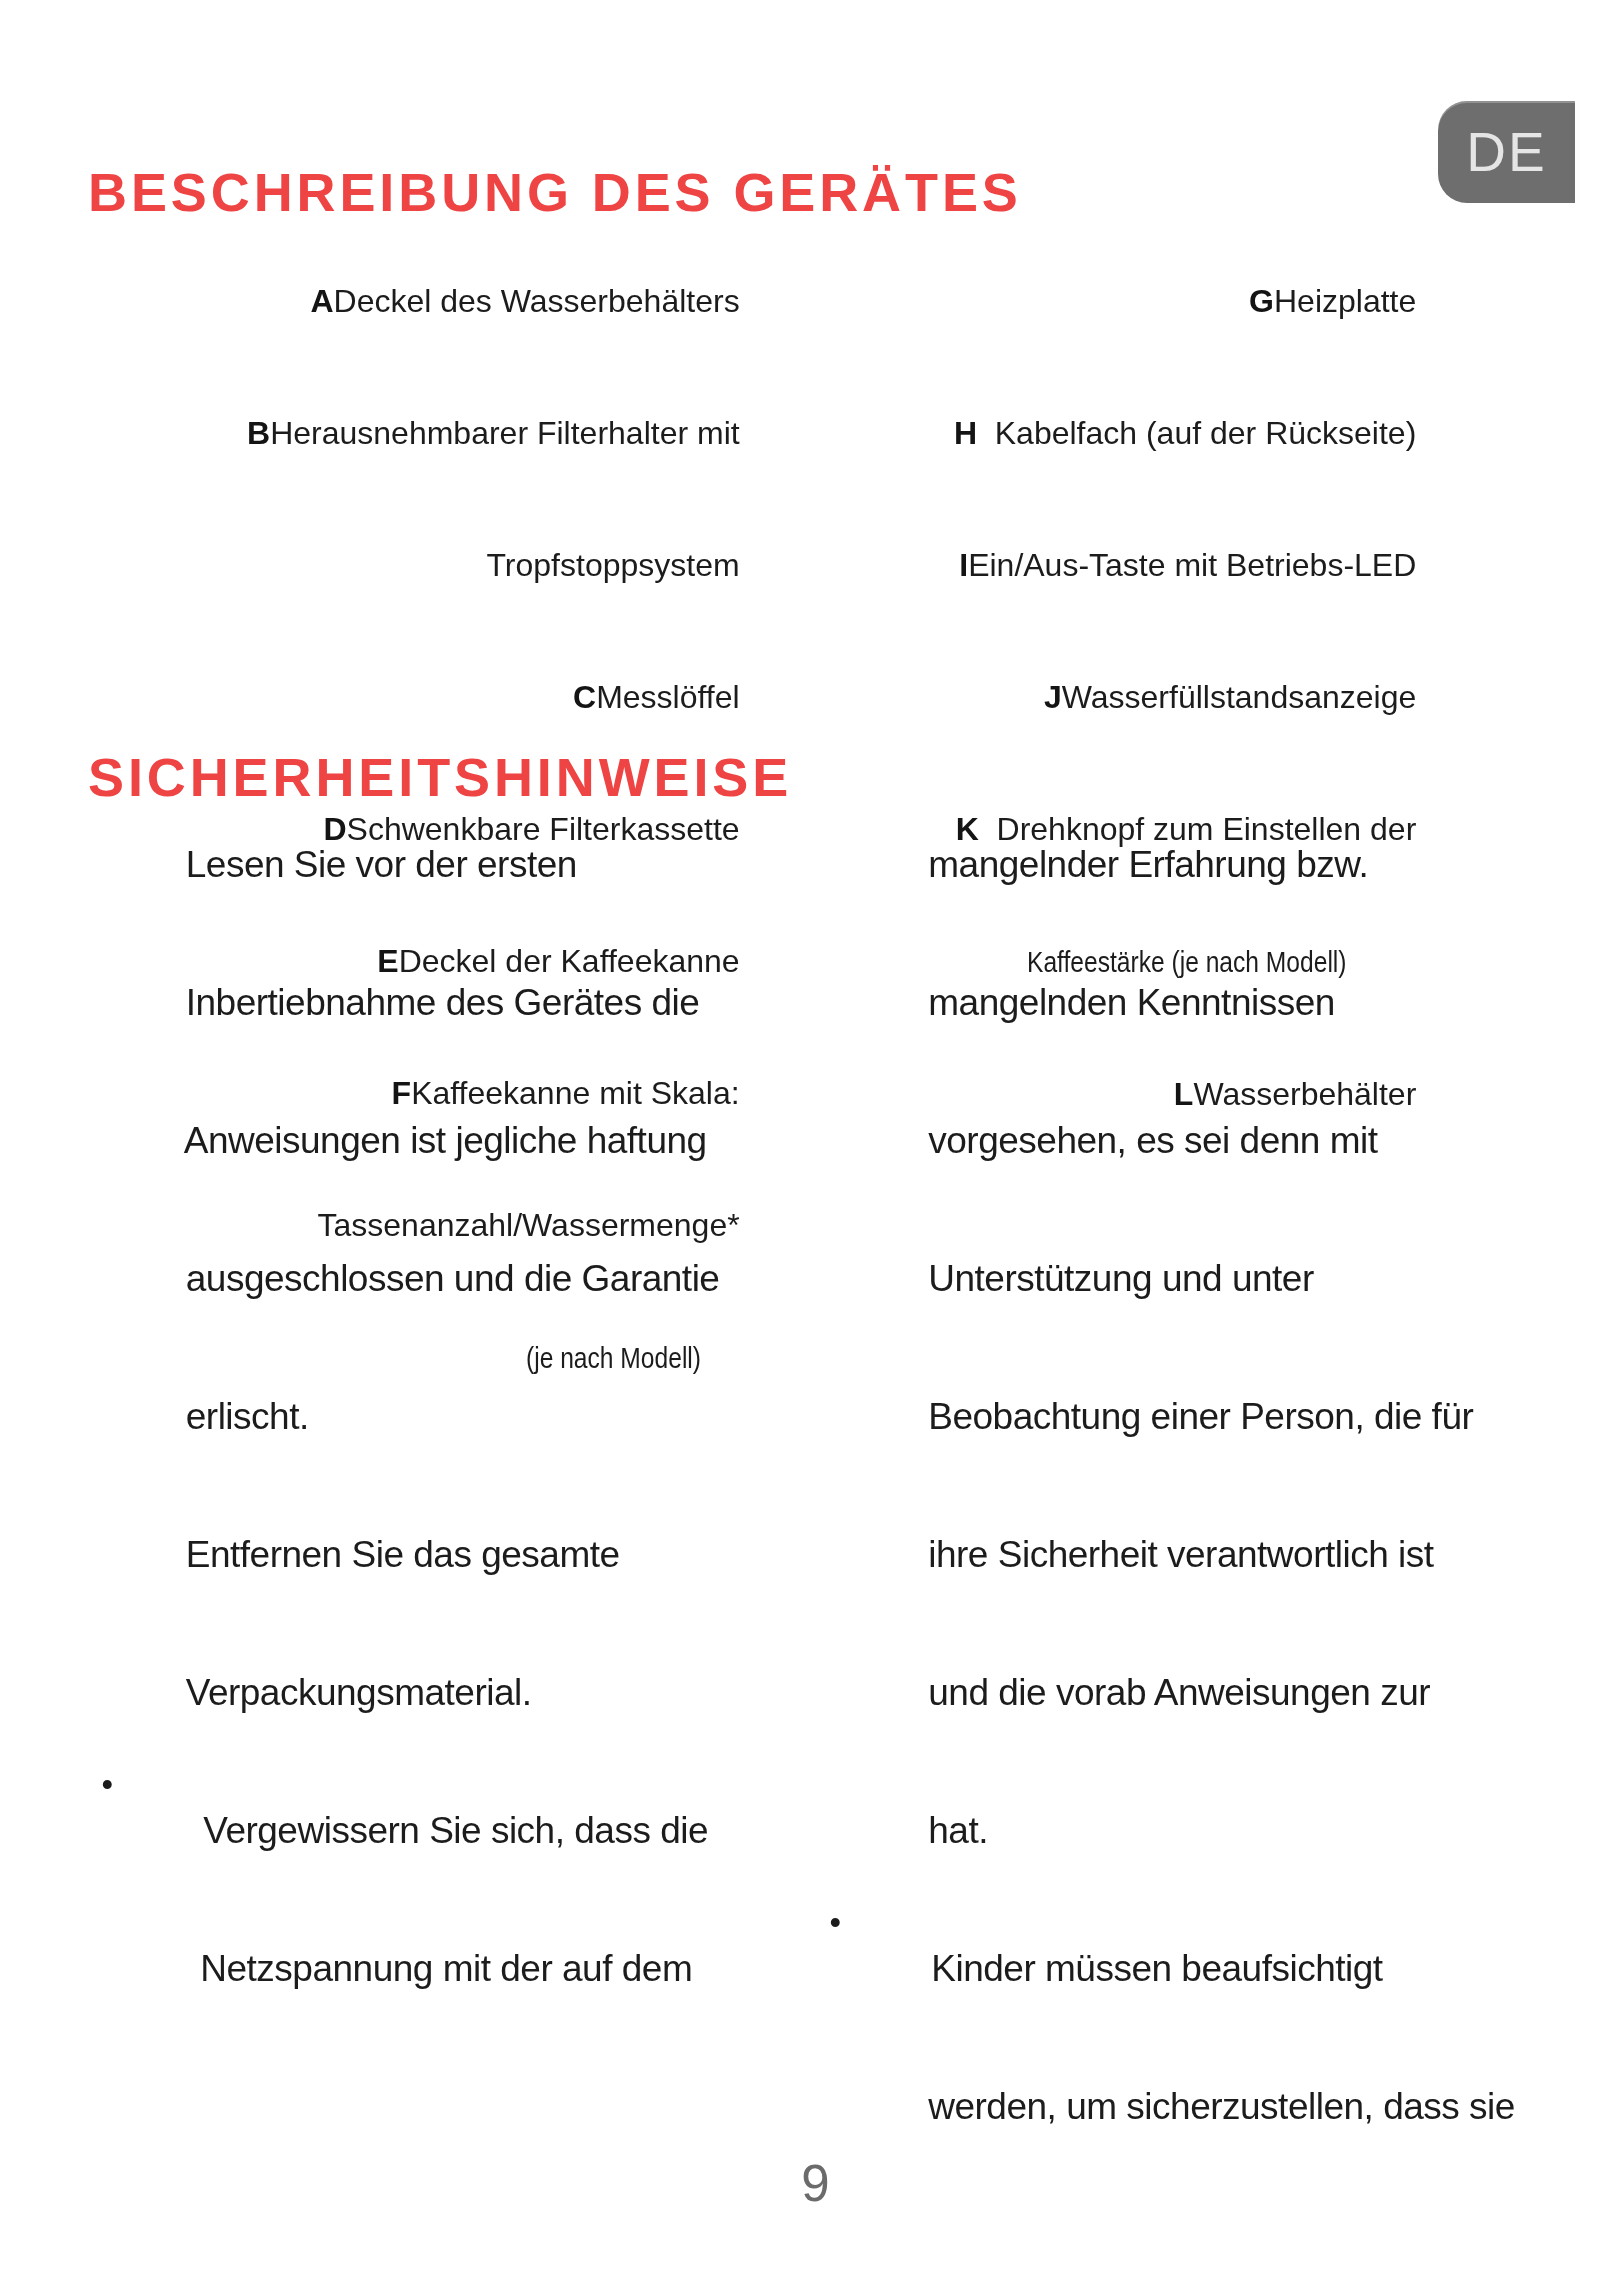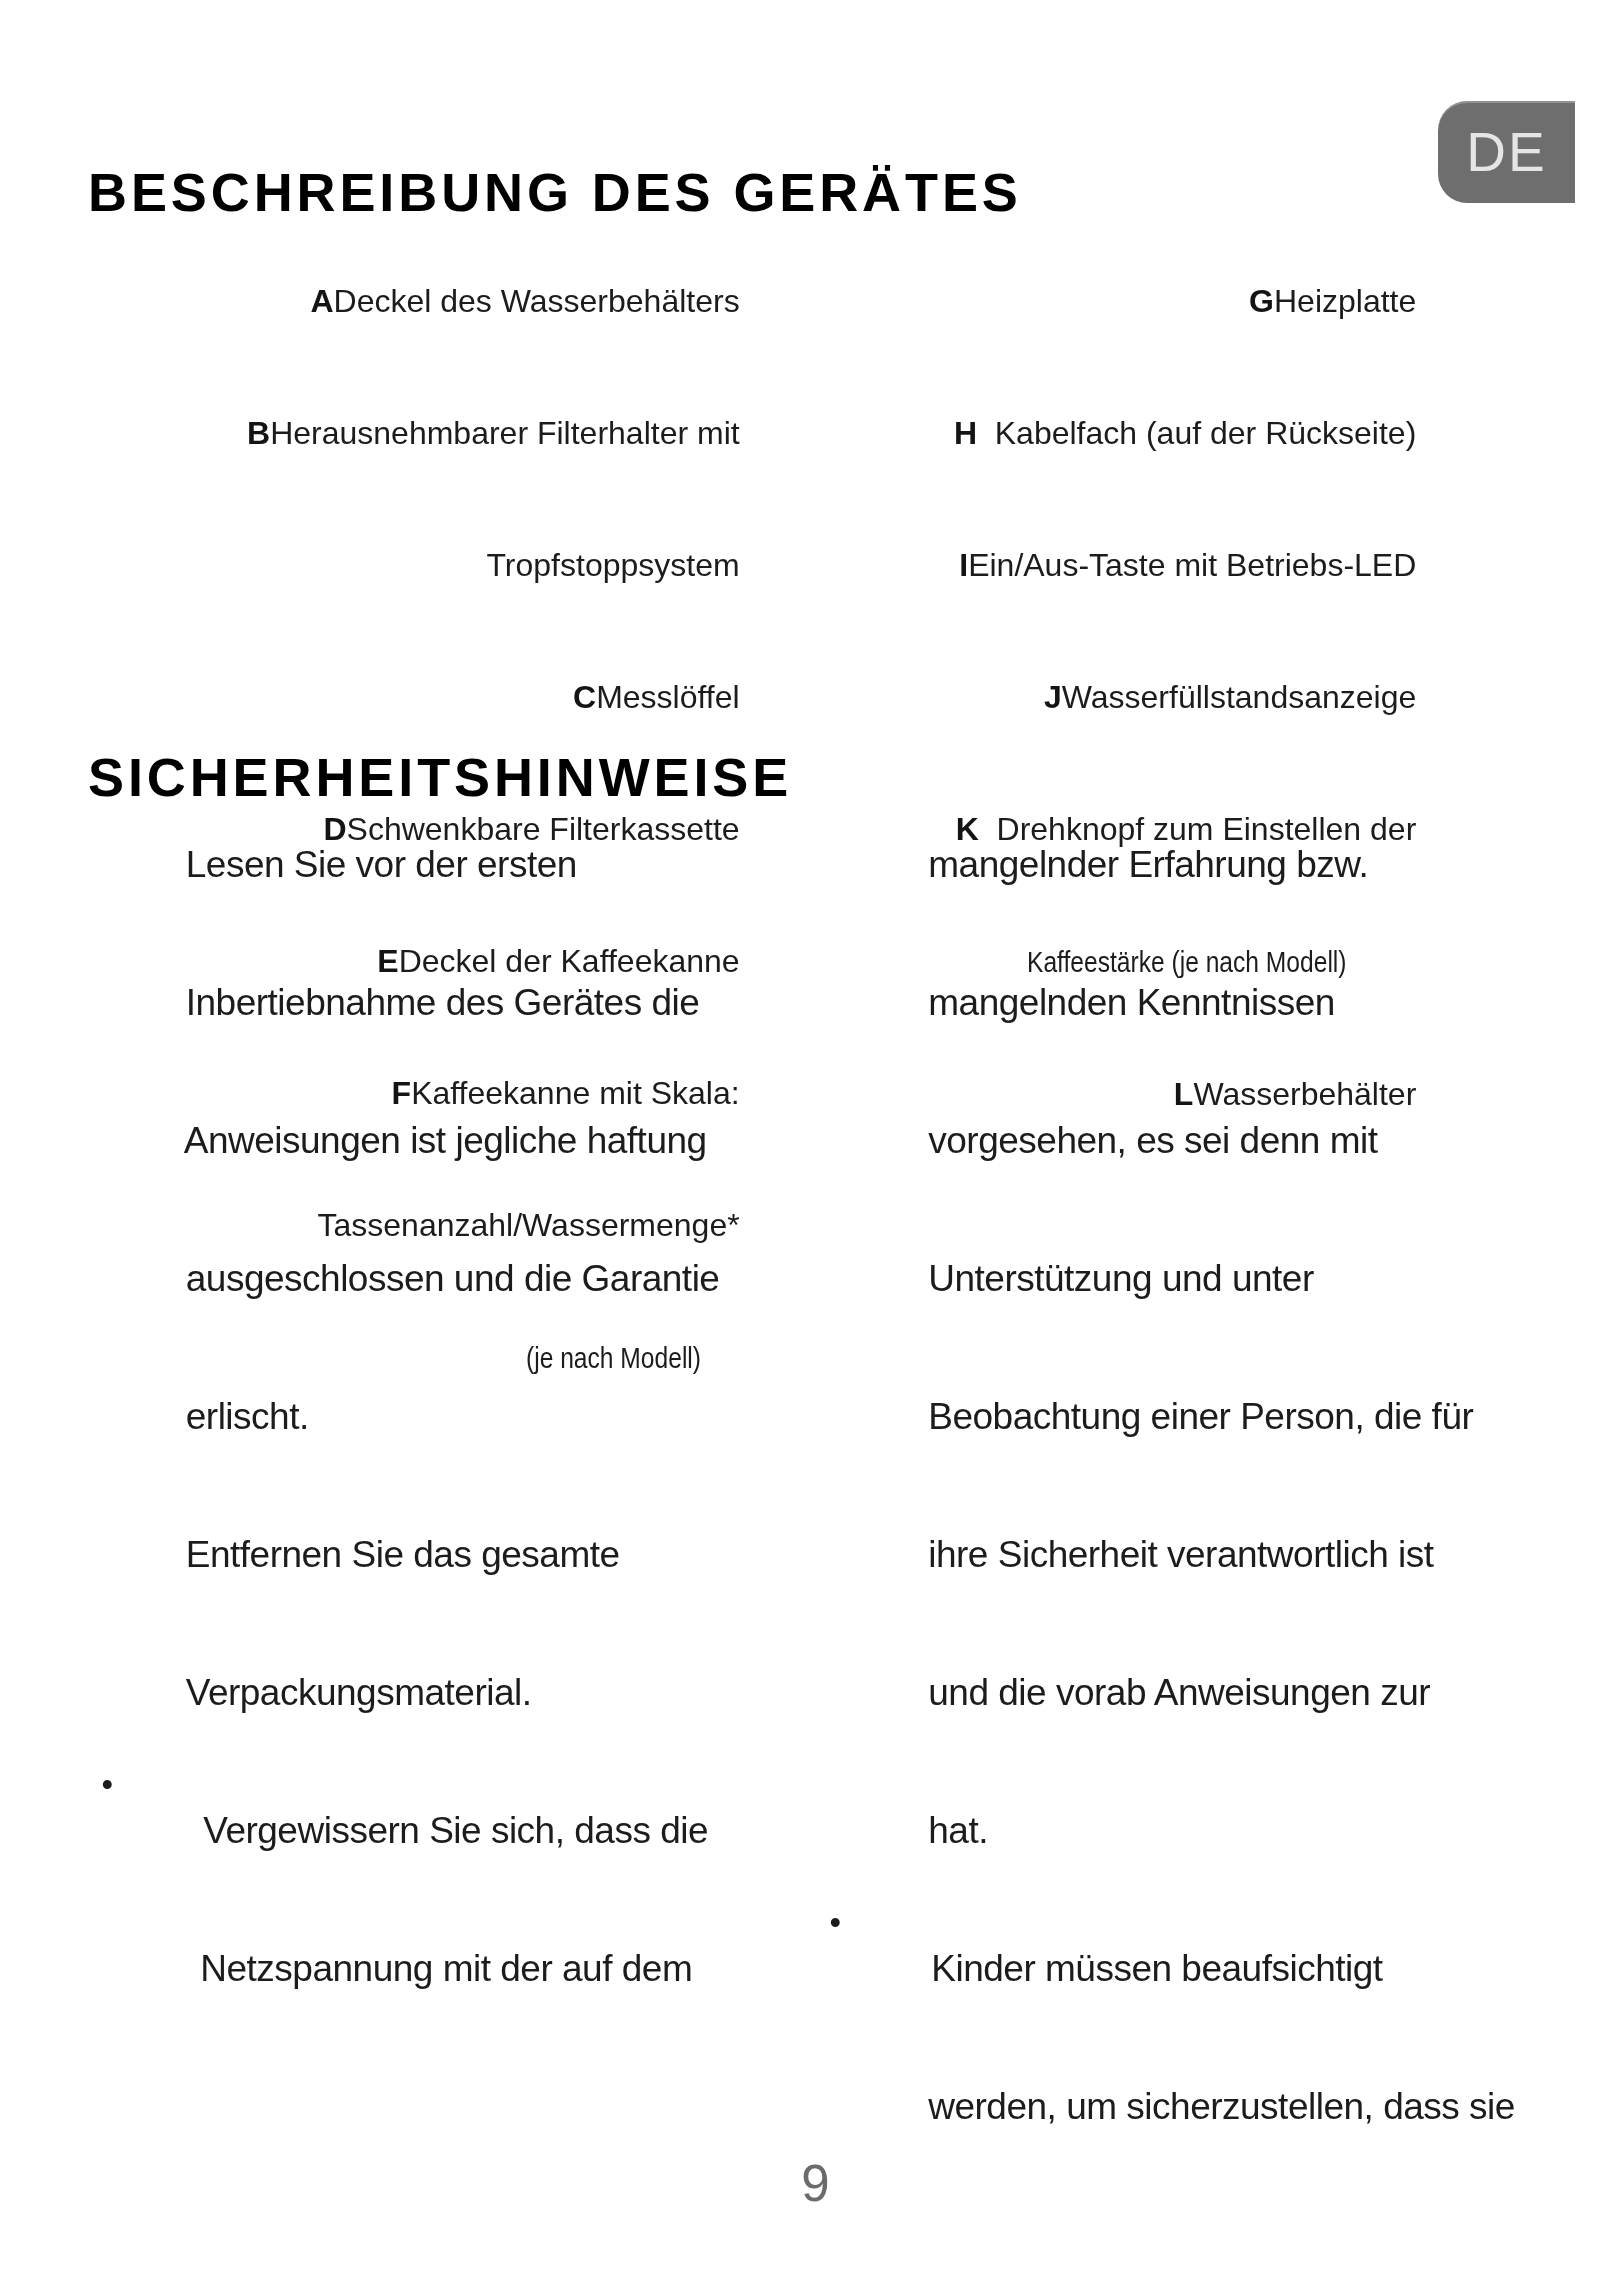--- a/index.html
+++ b/index.html
@@ -8,21 +8,21 @@
     width:1621px;height:2293px;
     background:#ffffff;
     font-family:"Liberation Sans", sans-serif;
     color:#1c1c1c;
     overflow:hidden;
   }
   .sec-title{
     position:absolute;left:88px;
     font-size:54px;line-height:59px;
     letter-spacing:3.9px;
-    color:#000000;
+    color:#ef4444;
     white-space:pre;
   }
   #title-description{top:127px;}
   #title-safety{top:712px;}
   .lang-badge{
     position:absolute;left:1438px;top:101px;
     width:137px;height:102px;
     background:#6e6e6e;
     border-radius:29px 0 0 29px;
     display:flex;align-items:center;justify-content:center;

